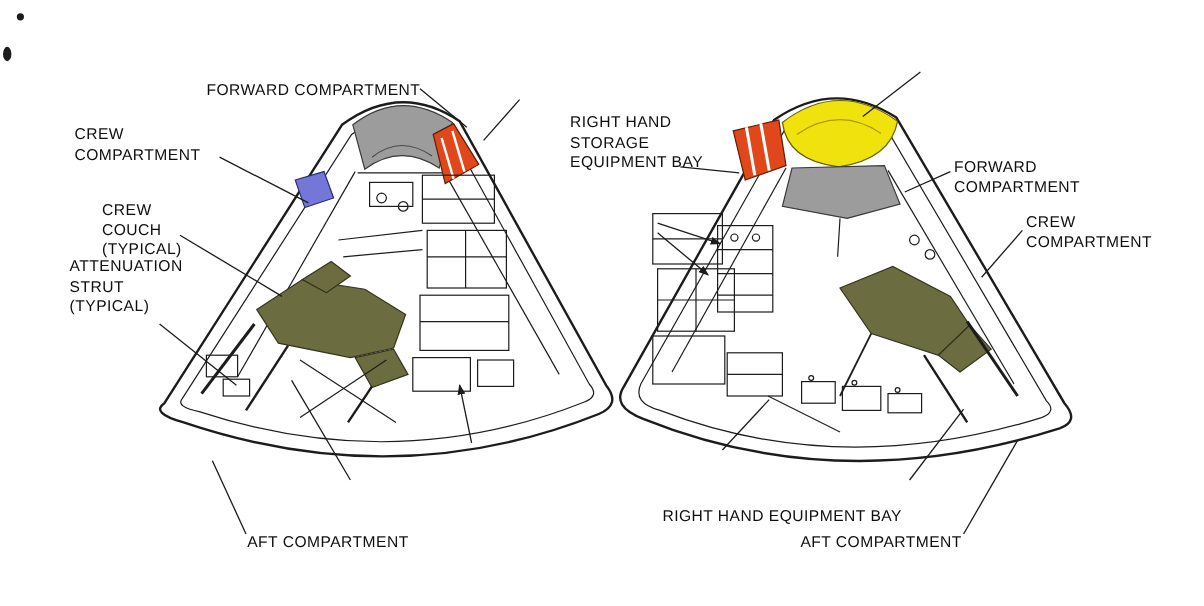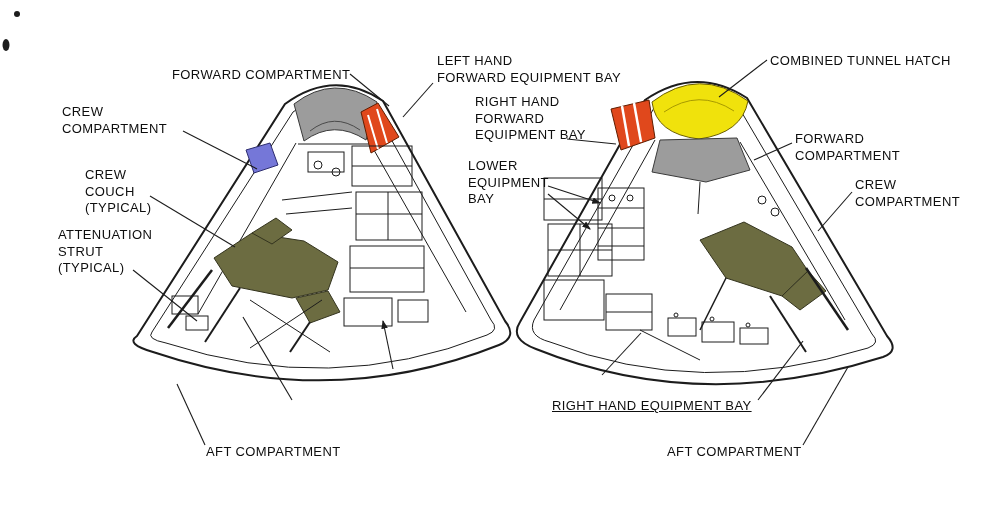--- a/index.html
+++ b/index.html
@@ -153,38 +153,32 @@
     <line x1="393" y1="369" x2="383" y2="321" marker-end="url(#arw)"></line>
     <line x1="602" y1="375" x2="641" y2="333"></line>
     <line x1="292" y1="400" x2="243" y2="317"></line>
     <line x1="758" y1="400" x2="803" y2="341"></line>
     <line x1="205" y1="445" x2="177" y2="384"></line>
     <line x1="803" y1="445" x2="848" y2="367"></line>
   </g>
 </svg>
 
   <div class="lbl" style="left:172px;top:67px;">FORWARD COMPARTMENT</div>
-  <div class="lbl" style="left:437px;top:53px;">LEFT HAND
-FORWARD EQUIPMENT BAY</div>
   <div class="lbl" style="left:475px;top:94px;">RIGHT HAND
-FORWARD
+STORAGE
 EQUIPMENT BAY</div>
-  <div class="lbl" style="left:468px;top:158px;">LOWER
-EQUIPMENT
-BAY</div>
-  <div class="lbl" style="left:770px;top:53px;">COMBINED TUNNEL HATCH</div>
   <div class="lbl" style="left:795px;top:131px;">FORWARD
 COMPARTMENT</div>
   <div class="lbl" style="left:855px;top:177px;">CREW
 COMPARTMENT</div>
   <div class="lbl" style="left:62px;top:104px;">CREW
 COMPARTMENT</div>
   <div class="lbl" style="left:85px;top:167px;">CREW
 COUCH
 (TYPICAL)</div>
-  <div class="lbl" style="left:58px;top:227px;">ATTENUATION
+  <div class="lbl" style="left:58px;top:214px;">ATTENUATION
 STRUT
 (TYPICAL)</div>
-  <div class="lbl" style="left:552px;top:398px;text-decoration:underline;">RIGHT HAND EQUIPMENT BAY</div>
+  <div class="lbl" style="left:552px;top:422px;">RIGHT HAND EQUIPMENT BAY</div>
   <div class="lbl" style="left:206px;top:444px;">AFT COMPARTMENT</div>
   <div class="lbl" style="left:667px;top:444px;">AFT COMPARTMENT</div>
 
 </div>
 
 </body></html>

